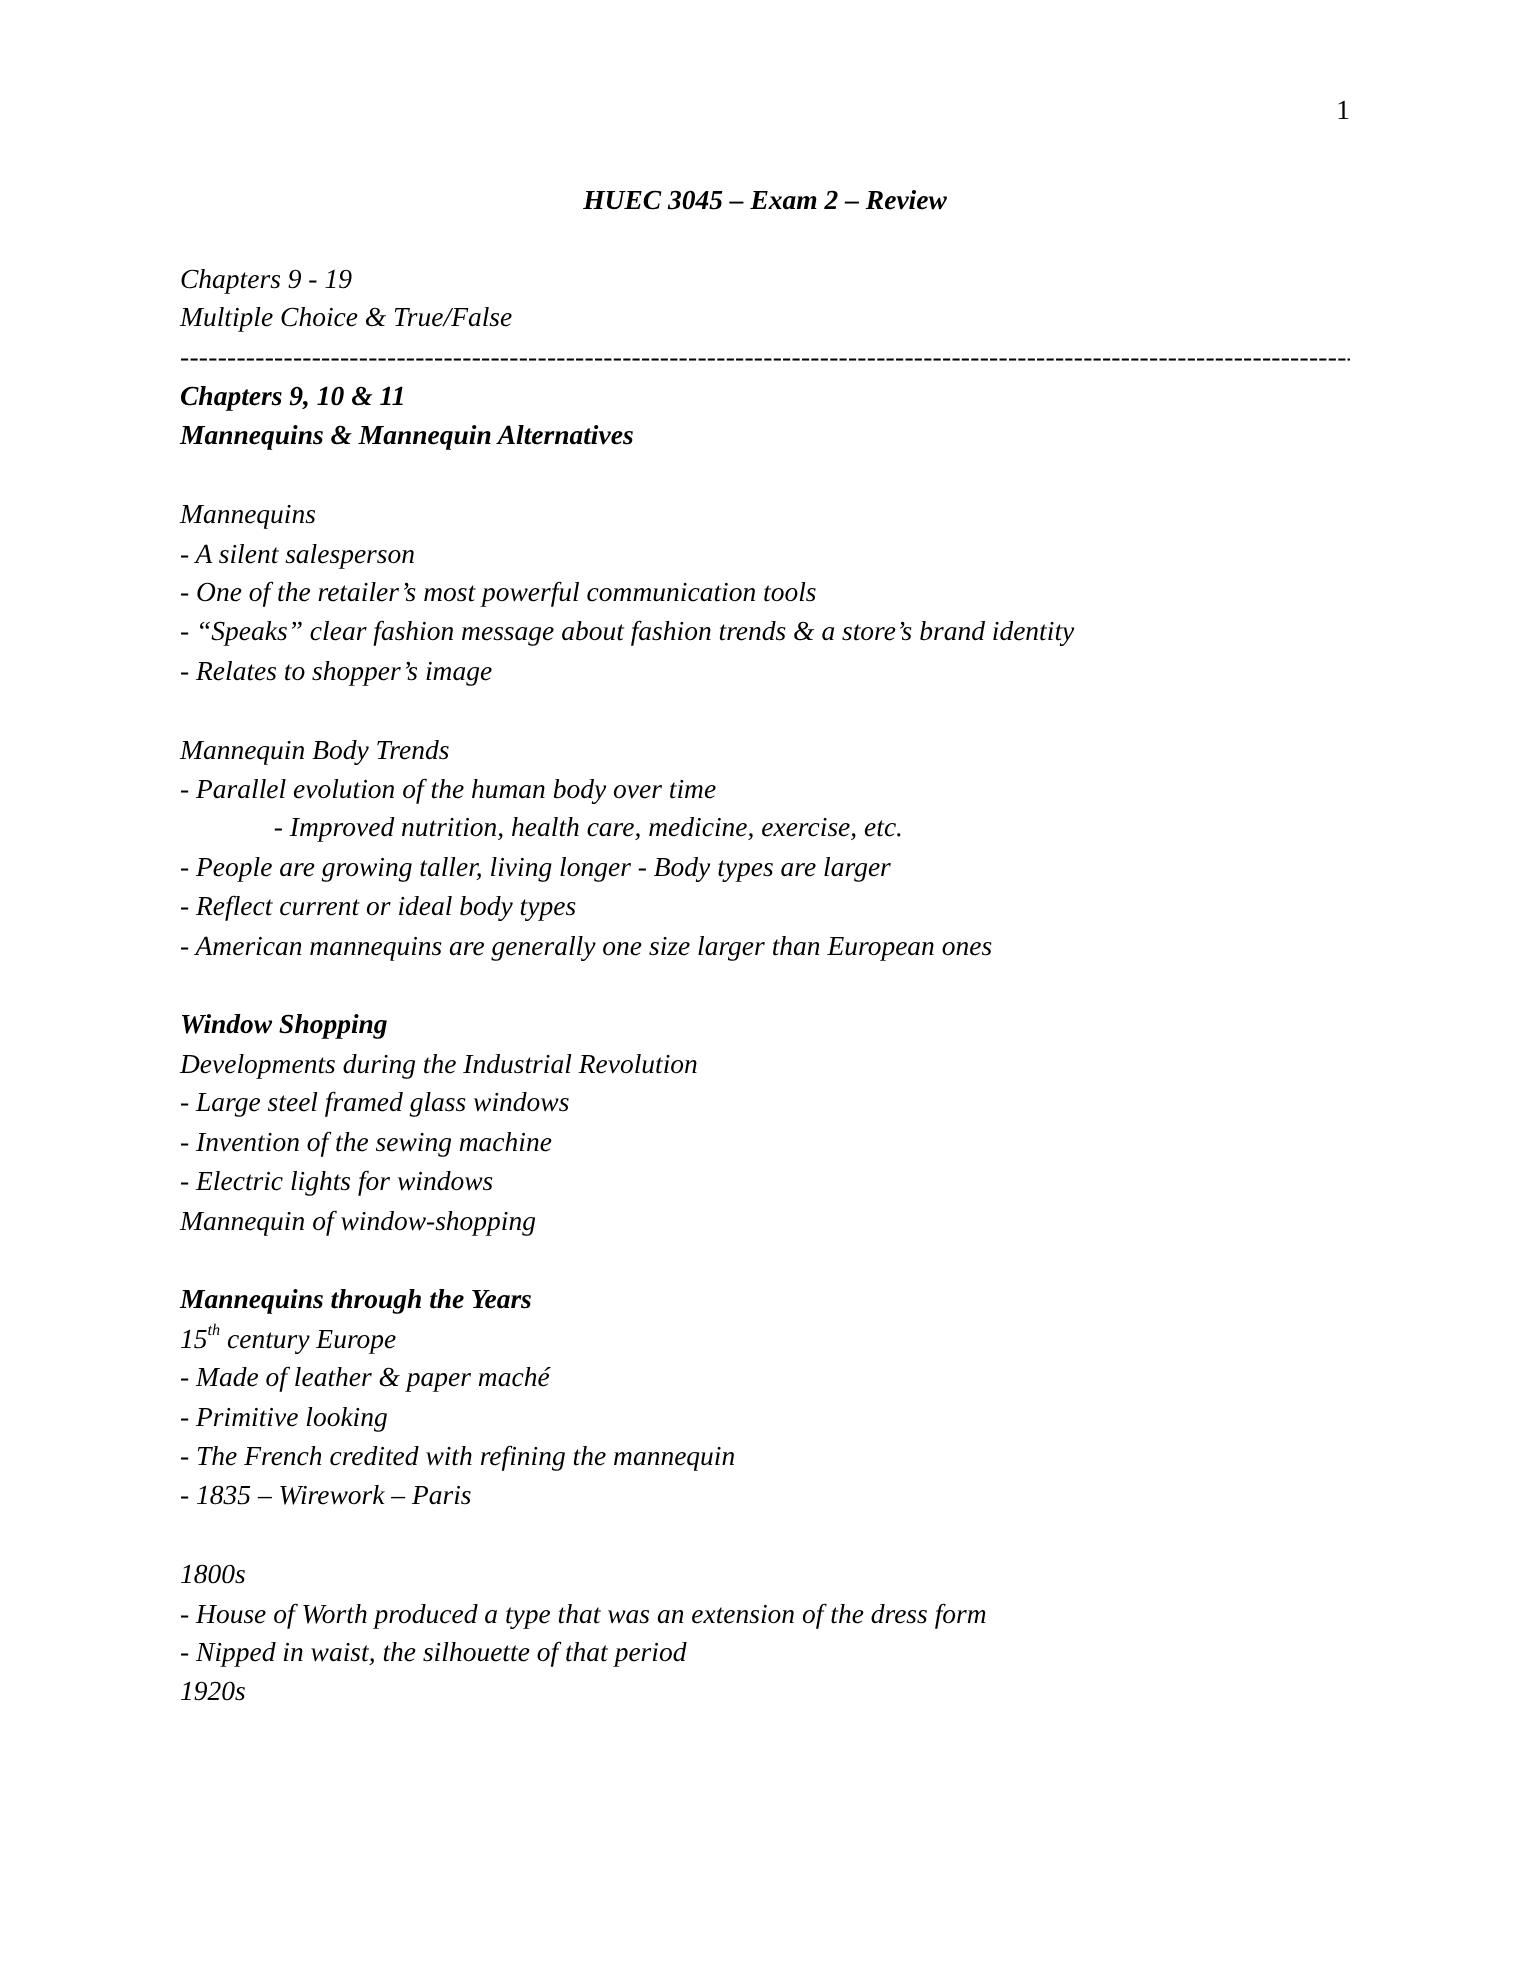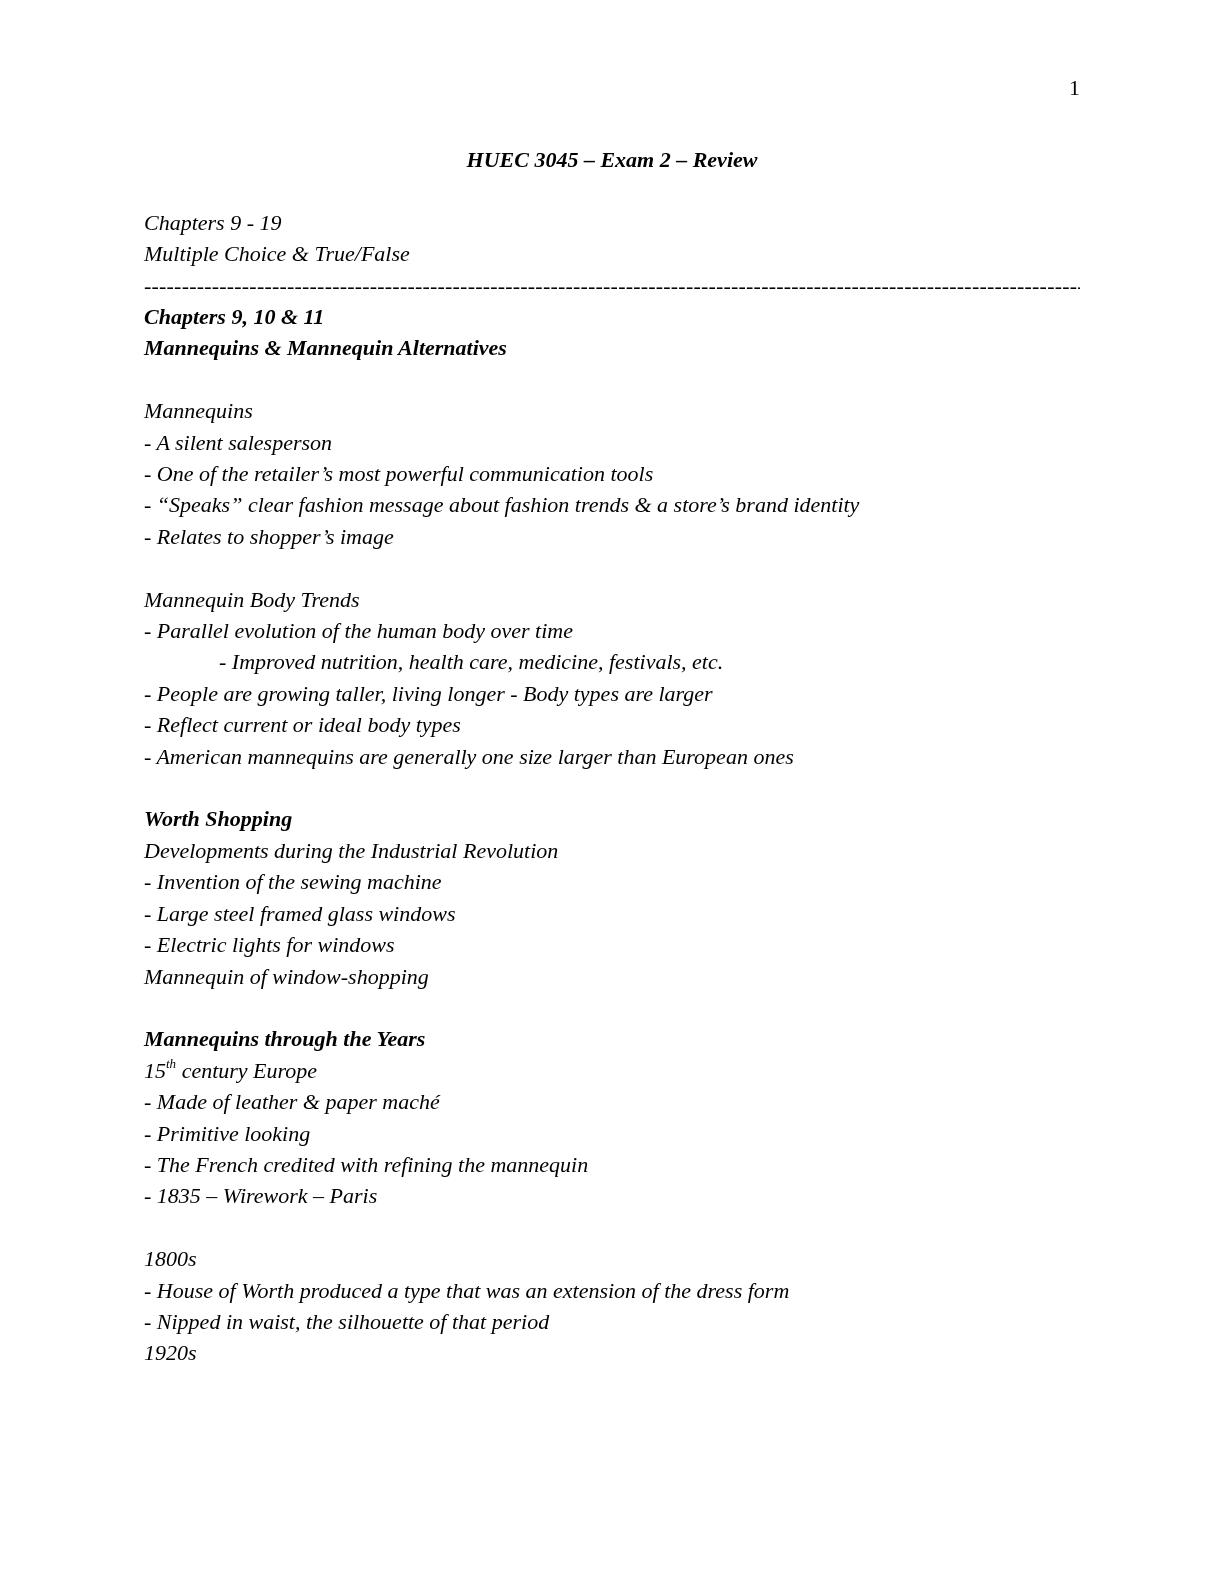--- a/index.html
+++ b/index.html
@@ -77,30 +77,30 @@
 
     <p class="line">Mannequins</p>
     <p class="line">- A silent salesperson</p>
     <p class="line">- One of the retailer’s most powerful communication tools</p>
     <p class="line">- “Speaks” clear fashion message about fashion trends &amp; a store’s brand identity</p>
     <p class="line">- Relates to shopper’s image</p>
     <p class="line"></p>
 
     <p class="line">Mannequin Body Trends</p>
     <p class="line">- Parallel evolution of the human body over time</p>
-    <p class="line indent">- Improved nutrition, health care, medicine, festivals, etc.</p>
+    <p class="line indent">- Improved nutrition, health care, medicine, exercise, etc.</p>
     <p class="line">- People are growing taller, living longer - Body types are larger</p>
     <p class="line">- Reflect current or ideal body types</p>
     <p class="line">- American mannequins are generally one size larger than European ones</p>
     <p class="line"></p>
 
-    <p class="line b">Worth Shopping</p>
+    <p class="line b">Window Shopping</p>
     <p class="line">Developments during the Industrial Revolution</p>
+    <p class="line">- Large steel framed glass windows</p>
     <p class="line">- Invention of the sewing machine</p>
-    <p class="line">- Large steel framed glass windows</p>
     <p class="line">- Electric lights for windows</p>
     <p class="line">Mannequin of window-shopping</p>
     <p class="line"></p>
 
     <p class="line b">Mannequins through the Years</p>
     <p class="line"><span>15</span><sup>th</sup><span> century Europe</span></p>
     <p class="line">- Made of leather &amp; paper maché</p>
     <p class="line">- Primitive looking</p>
     <p class="line">- The French credited with refining the mannequin</p>
     <p class="line">- 1835 – Wirework – Paris</p>

